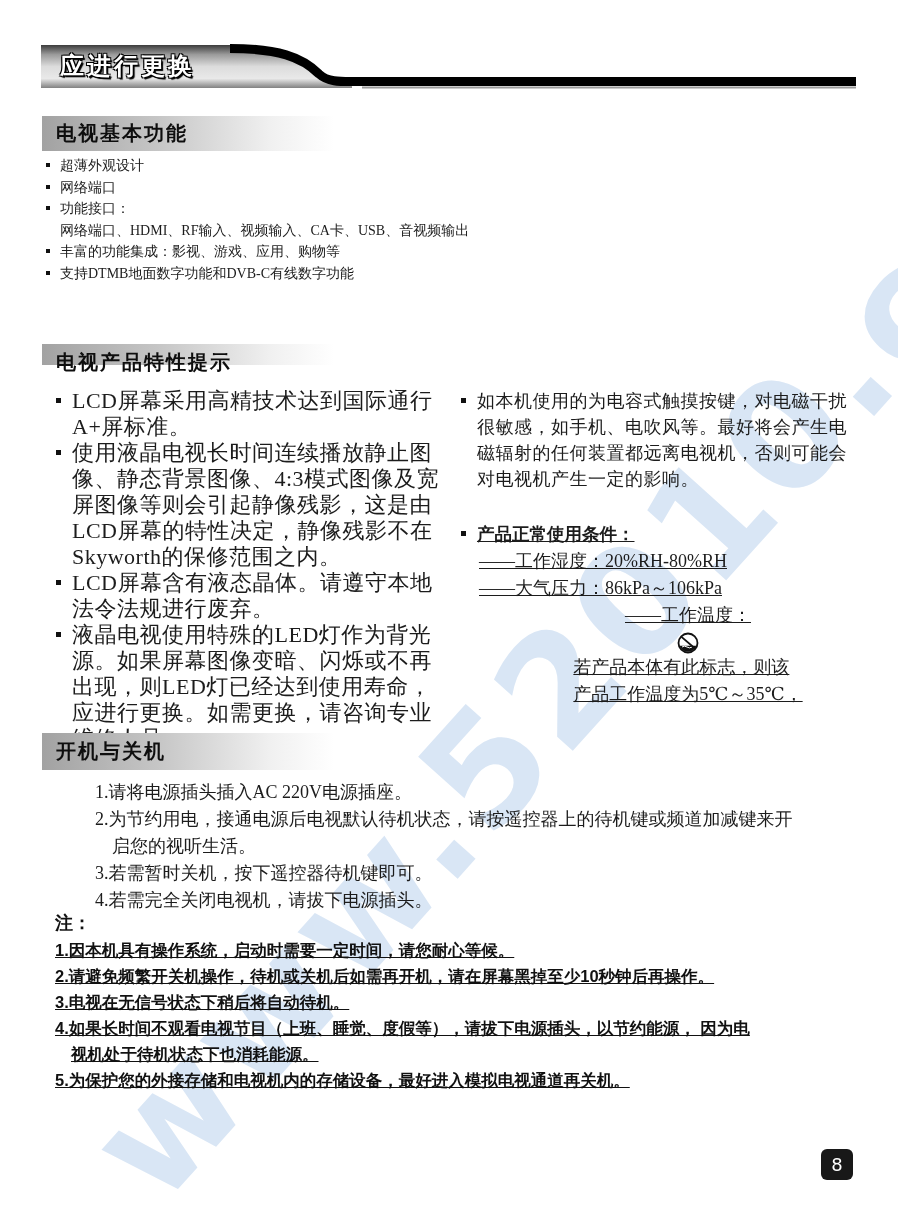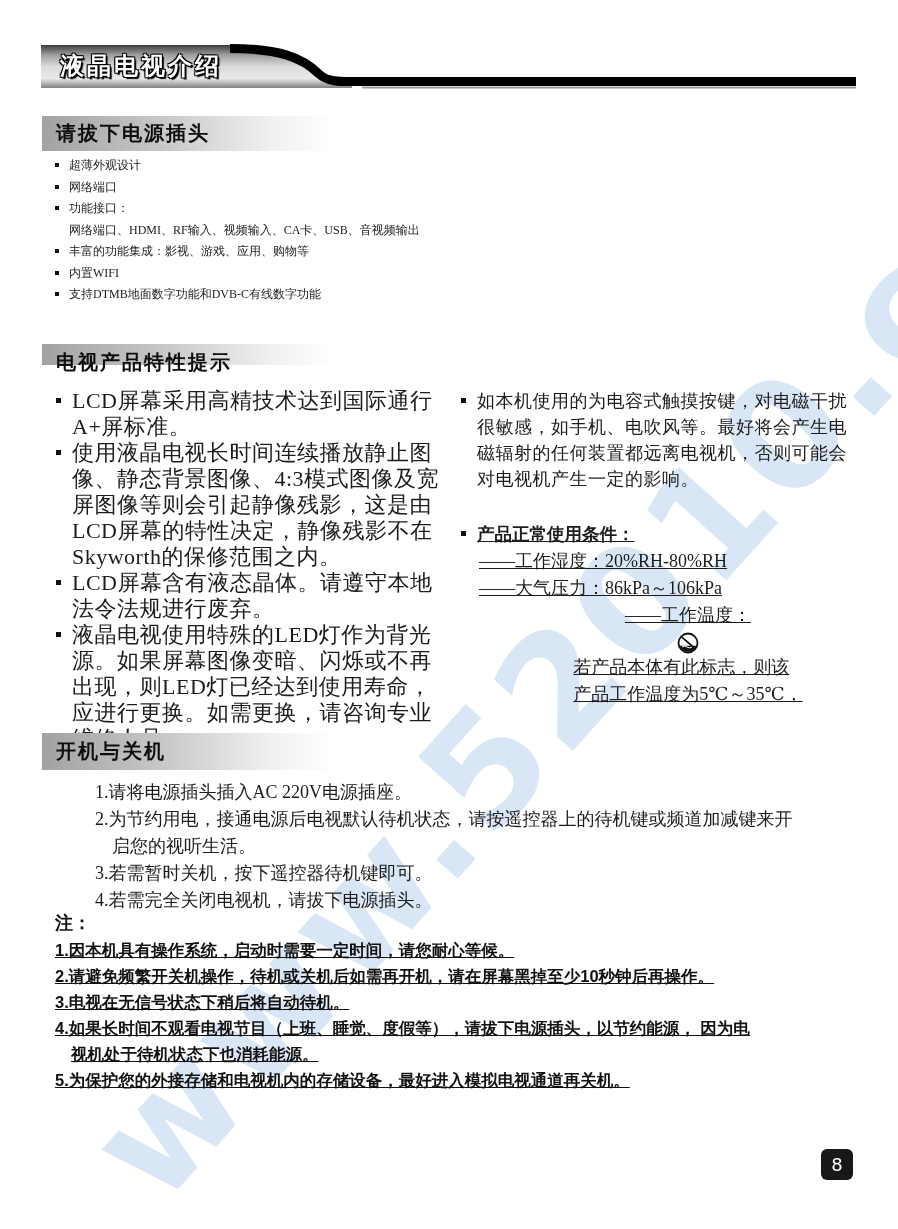--- a/index.html
+++ b/index.html
@@ -16,21 +16,21 @@
         text-shadow:-1px -1px 0 #000,1px -1px 0 #000,-1px 1px 0 #000,1px 1px 0 #000,2px 2px 1px #000;}
   
   .sec-h{position:absolute;left:42px;width:292px;height:35px;box-sizing:border-box;padding-left:14px;
         background:linear-gradient(to right,#a2a2a2,#c6c6c6 40%,#f0f0f0 78%,#ffffff 100%);
         font-family:"Liberation Sans","DejaVu Sans",sans-serif;font-weight:bold;font-size:20px;
         letter-spacing:2px;color:#0e0e0e;line-height:35px;z-index:1;}
   .h1{top:116px;}
   .h2{top:344px;height:21px;line-height:36px;}
   .h3{top:733px;height:37px;line-height:37px;}
   
-  .list1{position:absolute;left:55px;top:155px;width:820px;font-size:12px;line-height:21.5px;z-index:1;}
+  .list1{position:absolute;left:46px;top:155px;width:820px;font-size:14px;line-height:21.5px;z-index:1;}
   .li{position:relative;padding-left:14px;}
   .cont{padding-left:14px;}
   .blt{position:absolute;left:0;top:8px;width:4px;height:4px;background:#111;}
   .blt2{position:absolute;left:0;top:10px;width:5px;height:5px;background:#111;}
   
   .feat-left{position:absolute;left:56px;top:388px;width:392px;font-size:22px;letter-spacing:0.5px;
         line-height:26px;z-index:1;}
   .feat-right{position:absolute;left:461px;top:388px;width:393px;font-size:18px;letter-spacing:0.5px;
         line-height:26px;z-index:1;}
   .fb{position:relative;padding-left:16px;}
@@ -69,32 +69,31 @@
           <stop offset="0.22" stop-color="#9a9a9a"></stop>
           <stop offset="0.5" stop-color="#dcdcdc"></stop>
           <stop offset="0.78" stop-color="#e9e9e9"></stop>
           <stop offset="1" stop-color="#818181"></stop>
         </linearGradient>
       </defs>
       <path d="M1,1 H192 C232,1 252,10 268,26 C278,36 290,40 312,41 L312,44 H1 Z" fill="url(#tg)"></path>
       <path d="M190,4.5 C238,4.5 262,13 279,30 C289,39 302,37.5 322,37.5 H816" fill="none" stroke="#000" stroke-width="9"></path>
       <path d="M322,43.5 H816" fill="none" stroke="#9b9b9b" stroke-width="1.8"></path>
     </svg>
-    <span class="banner-title">液晶电视介绍</span>
+    <span class="banner-title">应进行更换</span>
   </div>
 
-  <div class="sec-h h1">请拔下电源插头</div>
+  <div class="sec-h h1">电视基本功能</div>
 
   <div class="list1">
     <div class="li"><span class="blt"></span><span>超薄外观设计</span></div>
     <div class="li"><span class="blt"></span><span>网络端口</span></div>
     <div class="li"><span class="blt"></span><span>功能接口：</span></div>
     <div class="cont">网络端口、HDMI、RF输入、视频输入、CA卡、USB、音视频输出</div>
     <div class="li"><span class="blt"></span><span>丰富的功能集成：影视、游戏、应用、购物等</span></div>
-    <div class="li"><span class="blt"></span><span>内置WIFI</span></div>
     <div class="li"><span class="blt"></span><span>支持DTMB地面数字功能和DVB-C有线数字功能</span></div>
   </div>
 
   <div class="sec-h h2">电视产品特性提示</div>
 
   <div class="feat-left">
     <div class="fb"><span class="blt2"></span><span>LCD屏幕采用高精技术达到国际通行A+屏标准。</span></div>
     <div class="fb"><span class="blt2"></span><span>使用液晶电视长时间连续播放静止图像、静态背景图像、4:3模式图像及宽屏图像等则会引起静像残影，这是由LCD屏幕的特性决定，静像残影不在Skyworth的保修范围之内。</span></div>
     <div class="fb"><span class="blt2"></span><span>LCD屏幕含有液态晶体。请遵守本地法令法规进行废弃。</span></div>
     <div class="fb"><span class="blt2"></span><span>液晶电视使用特殊的LED灯作为背光源。如果屏幕图像变暗、闪烁或不再出现，则LED灯已经达到使用寿命，应进行更换。如需更换，请咨询专业维修人员。</span></div>

